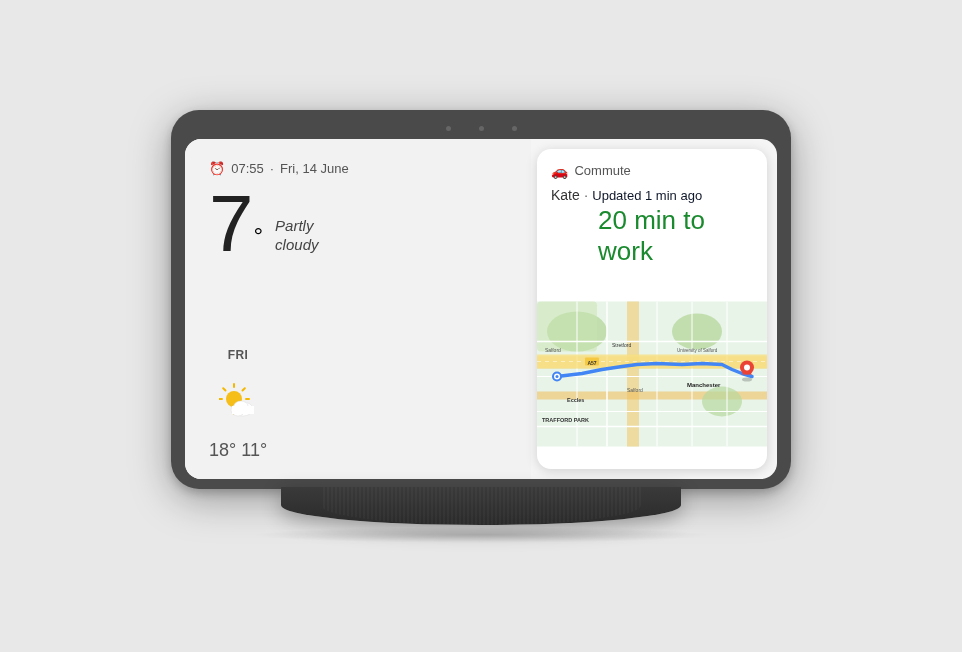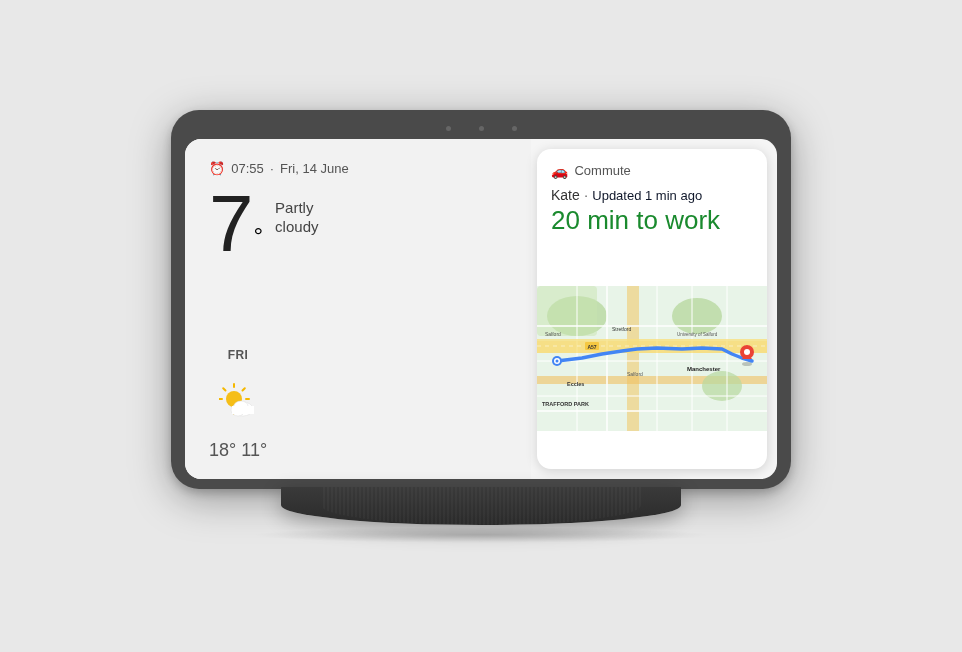--- a/index.html
+++ b/index.html
@@ -99,21 +99,22 @@
     }
 
     .temp-degree {
       font-size: 24px;
       vertical-align: super;
       margin-top: 8px;
       display: inline-block;
     }
 
     .weather-desc {
-      margin-top: 14px;
+      margin-top: 32px;
+      font-style: italic;
     }
 
     .weather-desc .condition {
       font-size: 15px;
       color: #444;
       font-weight: 500;
       line-height: 1.3;
     }
 
     .forecast {
@@ -185,20 +186,21 @@
     .commute-user span.updated {
       color: #0f172a;
       font-size: 13px;
     }
 
     .commute-time {
       font-size: 26px;
       font-weight: 500;
       color: #1a8a2e;
       margin-bottom: 4px;
+      margin-left: 47px;
     }
 
     .commute-time .min {
       color: #1a8a2e;
     }
 
     .commute-time .to-work {
       color: #222;
       font-weight: 400;
     }

